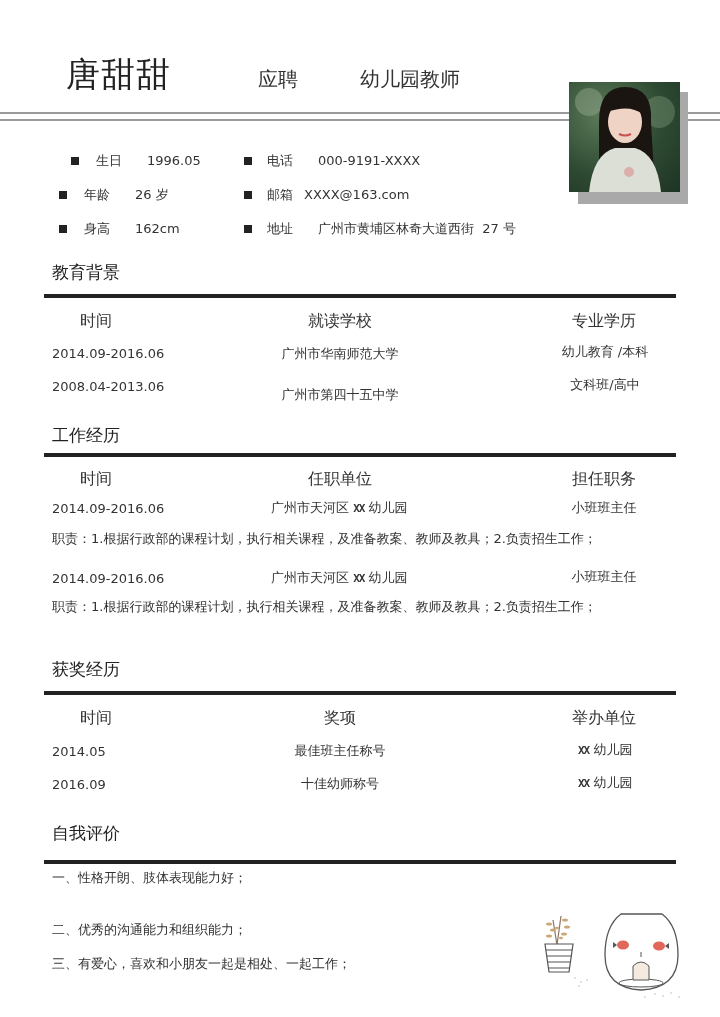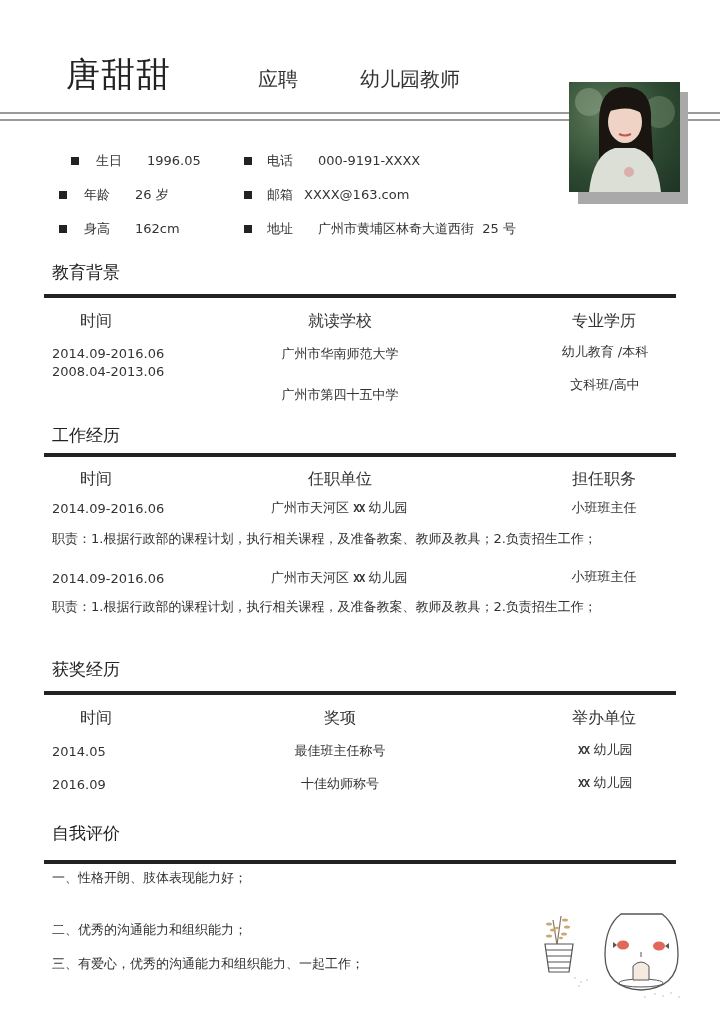--- a/index.html
+++ b/index.html
@@ -70,35 +70,35 @@
     <span style="position:absolute; left:74px;">000-9191-XXXX</span>
   </div>
   <div class="info-row" style="position:absolute; top:34px; left:185px; width:320px;">
     <span class="bullet" style="position:absolute; left:0; top:5px;"></span>
     <span style="position:absolute; left:23px;">邮箱</span>
     <span style="position:absolute; left:60px;">XXXX@163.com</span>
   </div>
   <div class="info-row" style="position:absolute; top:68px; left:185px; width:320px;">
     <span class="bullet" style="position:absolute; left:0; top:5px;"></span>
     <span style="position:absolute; left:23px;">地址</span>
-    <span style="position:absolute; left:74px; white-space:pre;">广州市黄埔区林奇大道西街  25 号</span>
+    <span style="position:absolute; left:74px; white-space:pre;">广州市黄埔区林奇大道西街  27 号</span>
   </div>
 </div>
 
 <div class="abs sec-title" style="top:261px;">教育背景</div>
 <div class="abs sec-bar" style="top:294px;"></div>
 <div class="abs th" style="left:80px; top:311px;">时间</div>
 <div class="abs th center" style="left:260px; width:160px; top:311px;">就读学校</div>
 <div class="abs th center" style="left:544px; width:120px; top:311px;">专业学历</div>
 
 <div class="abs td" style="left:52px; top:346px;">2014.09-2016.06</div>
 <div class="abs td center" style="left:240px; width:200px; top:345px;text-align:center;">广州市华南师范大学</div>
 <div class="abs td center" style="left:540px; width:130px; top:343px;">幼儿教育 /本科</div>
 
-<div class="abs td" style="left:52px; top:364px;">2008.04-2013.06</div>
+<div class="abs td" style="left:52px; top:379px;">2008.04-2013.06</div>
 <div class="abs td center" style="left:240px; width:200px; top:386px;font-family:Liberation Serif, serif;">广州市第四十五中学</div>
 <div class="abs td center" style="left:540px; width:130px; top:376px;">文科班/高中</div>
 
 <div class="abs sec-title" style="top:424px;">工作经历</div>
 <div class="abs sec-bar" style="top:453px;"></div>
 <div class="abs th" style="left:80px; top:469px;">时间</div>
 <div class="abs th center" style="left:260px; width:160px; top:469px;">任职单位</div>
 <div class="abs th center" style="left:544px; width:120px; top:469px;">担任职务</div>
 
 <div class="abs td" style="left:52px; top:501px;">2014.09-2016.06</div>
@@ -136,21 +136,21 @@
 <div class="abs td center" style="left:240px; width:200px; top:775px;">十佳幼师称号</div>
 <div class="abs td" style="left:578px; top:774px;">
   <span class="xx">XX</span>
   <span>幼儿园</span>
 </div>
 
 <div class="abs sec-title" style="top:822px;">自我评价</div>
 <div class="abs sec-bar" style="top:860px;"></div>
 <div class="abs td" style="left:52px; top:869px;">一、性格开朗、肢体表现能力好；</div>
 <div class="abs td" style="left:52px; top:921px;">二、优秀的沟通能力和组织能力；</div>
-<div class="abs td" style="left:52px; top:955px;">三、有爱心，优秀的沟通能力和组织能力、一起工作；</div>
+<div class="abs td" style="left:52px; top:955px;">三、有爱心，喜欢和小朋友一起是相处、一起工作；</div>
 
 <div class="abs" style="left:535px; top:900px; width:180px; height:110px;">
   <svg width="180" height="110" viewBox="0 0 180 110">
 
     <g>
       <path d="M22 45 L18 20 M22 45 L26 16" stroke="#8a7760" stroke-width="1.2" fill="none"></path>
       <g fill="#c9a877">
         <ellipse cx="14" cy="24" rx="3" ry="1.5"></ellipse>
           <ellipse cx="18" cy="30" rx="3" ry="1.5"></ellipse>
           <ellipse cx="14" cy="36" rx="3" ry="1.5"></ellipse>

